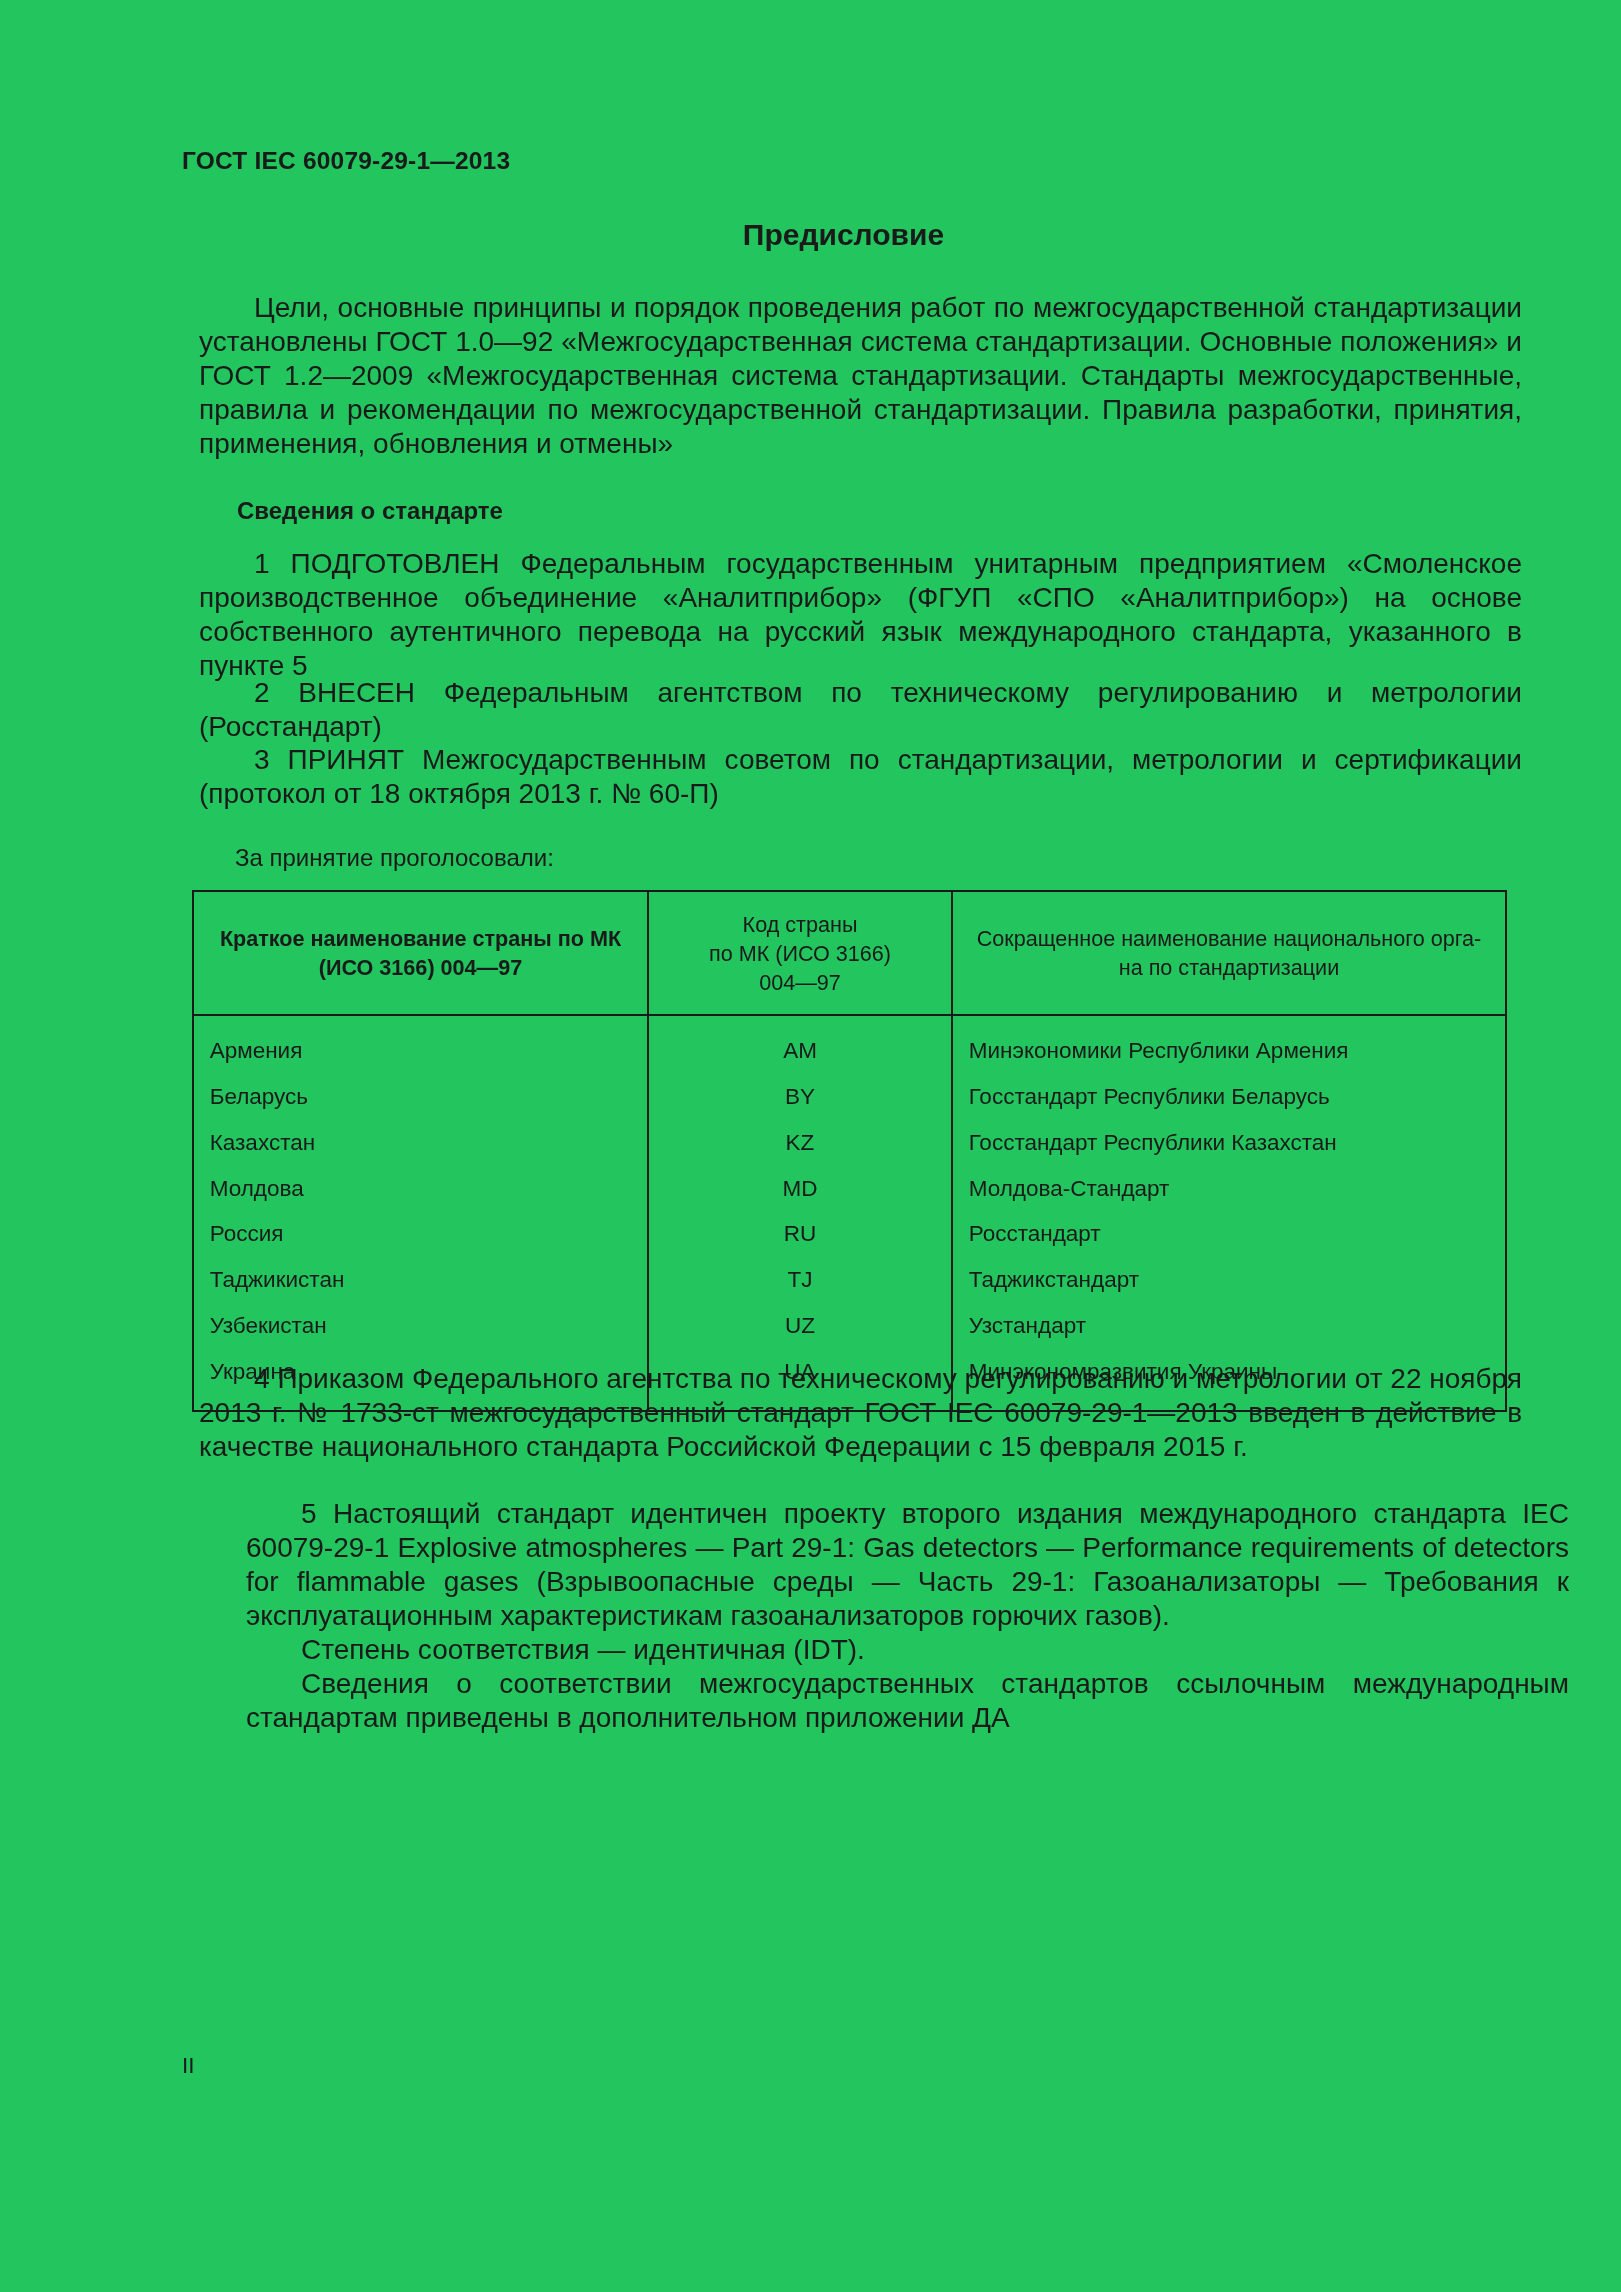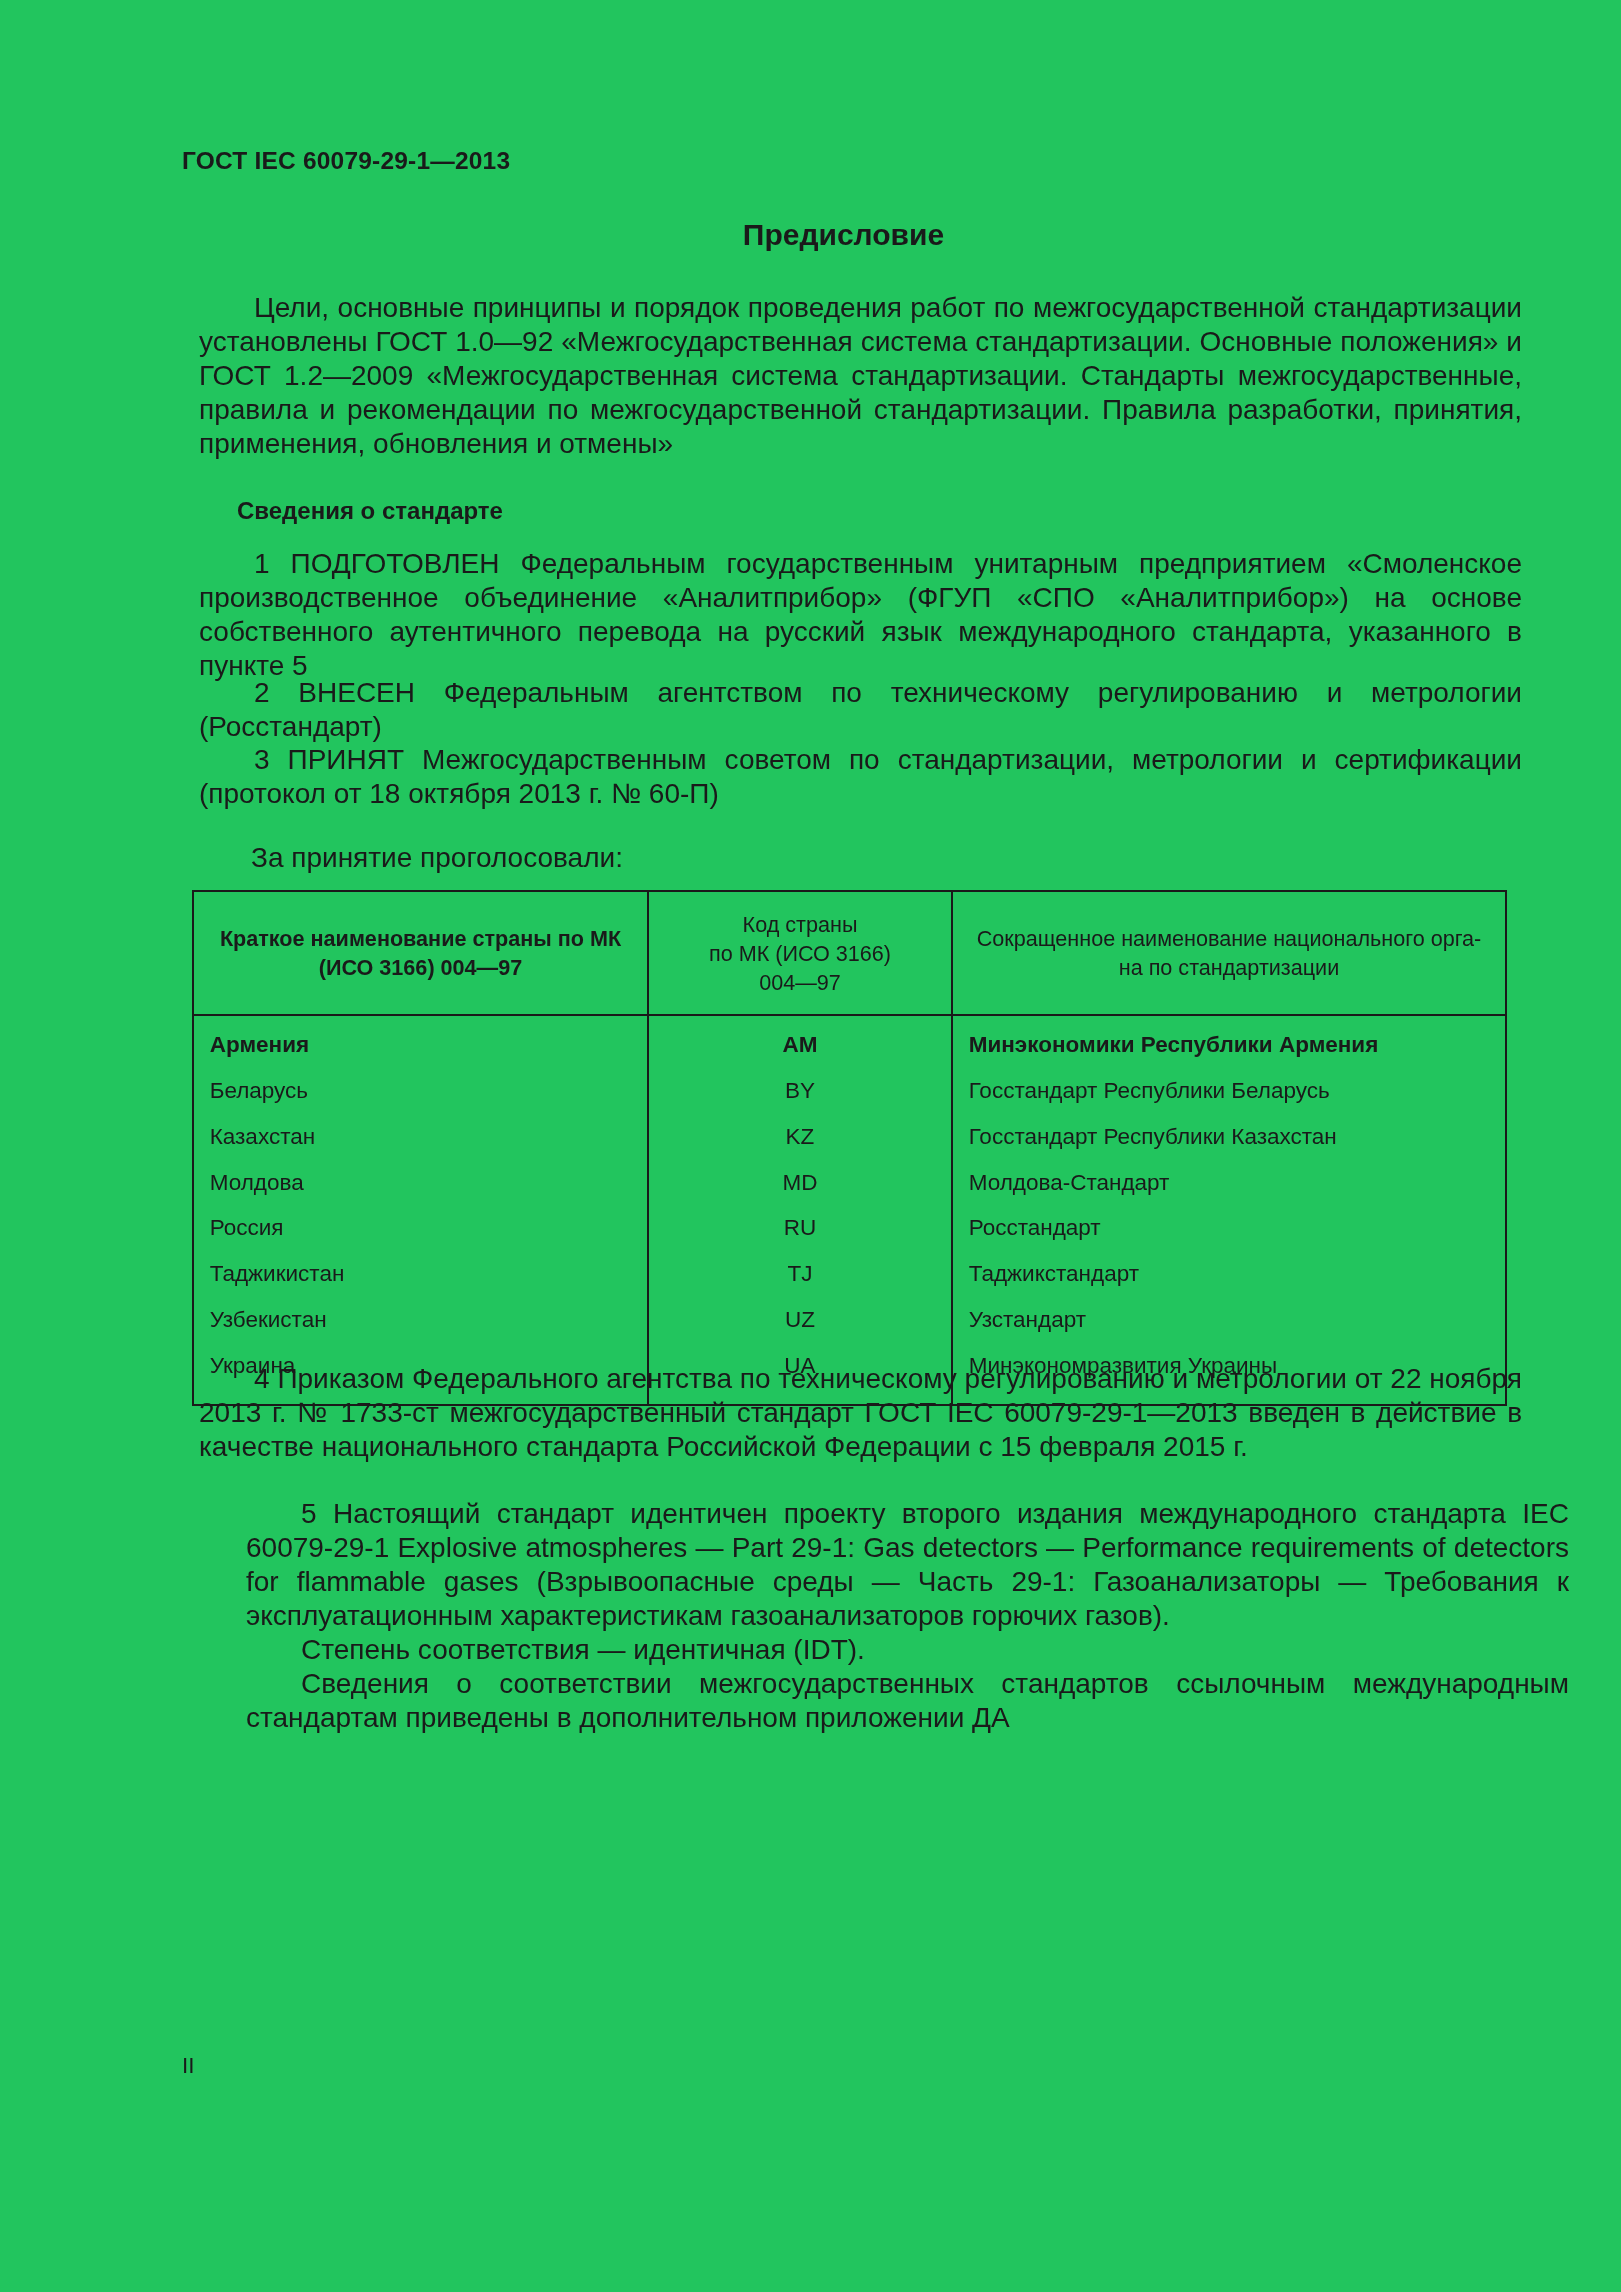--- a/index.html
+++ b/index.html
@@ -55,22 +55,22 @@
     position: absolute;
     left: 182px;
     font-size: 24px;
     font-weight: bold;
     text-indent: 55px;
     line-height: 34px;
     width: 1323px;
   }
   .lead-in {
     position: absolute;
-    left: 196px;
-    font-size: 28px;
+    left: 180px;
+    font-size: 24px;
     line-height: 34px;
     text-indent: 55px;
     width: 1323px;
   }
   
   .vote-table-wrap {
     position: absolute;
     left: 192px;
     top: 890px;
     width: 1312px;
@@ -93,22 +93,21 @@
     border-left: 2px solid #1a1a1a;
     border-right: 2px solid #1a1a1a;
     border-top: 2.9px solid #1a1a1a;
     border-bottom: 2.9px solid #1a1a1a;
     line-height: 29px;
   }
   table.vote-table thead th.hcol1 { border-left: 2.9px solid #1a1a1a; font-weight: bold; }
   table.vote-table thead th.hcol3 { border-right: 2.9px solid #1a1a1a; }
   table.vote-table tbody tr:first-child td {
     border-top: 2px solid #1a1a1a;
-    padding-top: 12px;
-    font-weight: bold;
+    padding-top: 18px;
   }
   table.vote-table tbody td {
     border-left: 2px solid #1a1a1a;
     border-right: 2px solid #1a1a1a;
     padding: 5.9px 15.7px;
     height: 34px;
     vertical-align: middle;
     font-size: 22.5px;
   }
   table.vote-table tbody td.cell-country { text-align: left; border-left: 2.9px solid #1a1a1a; }

